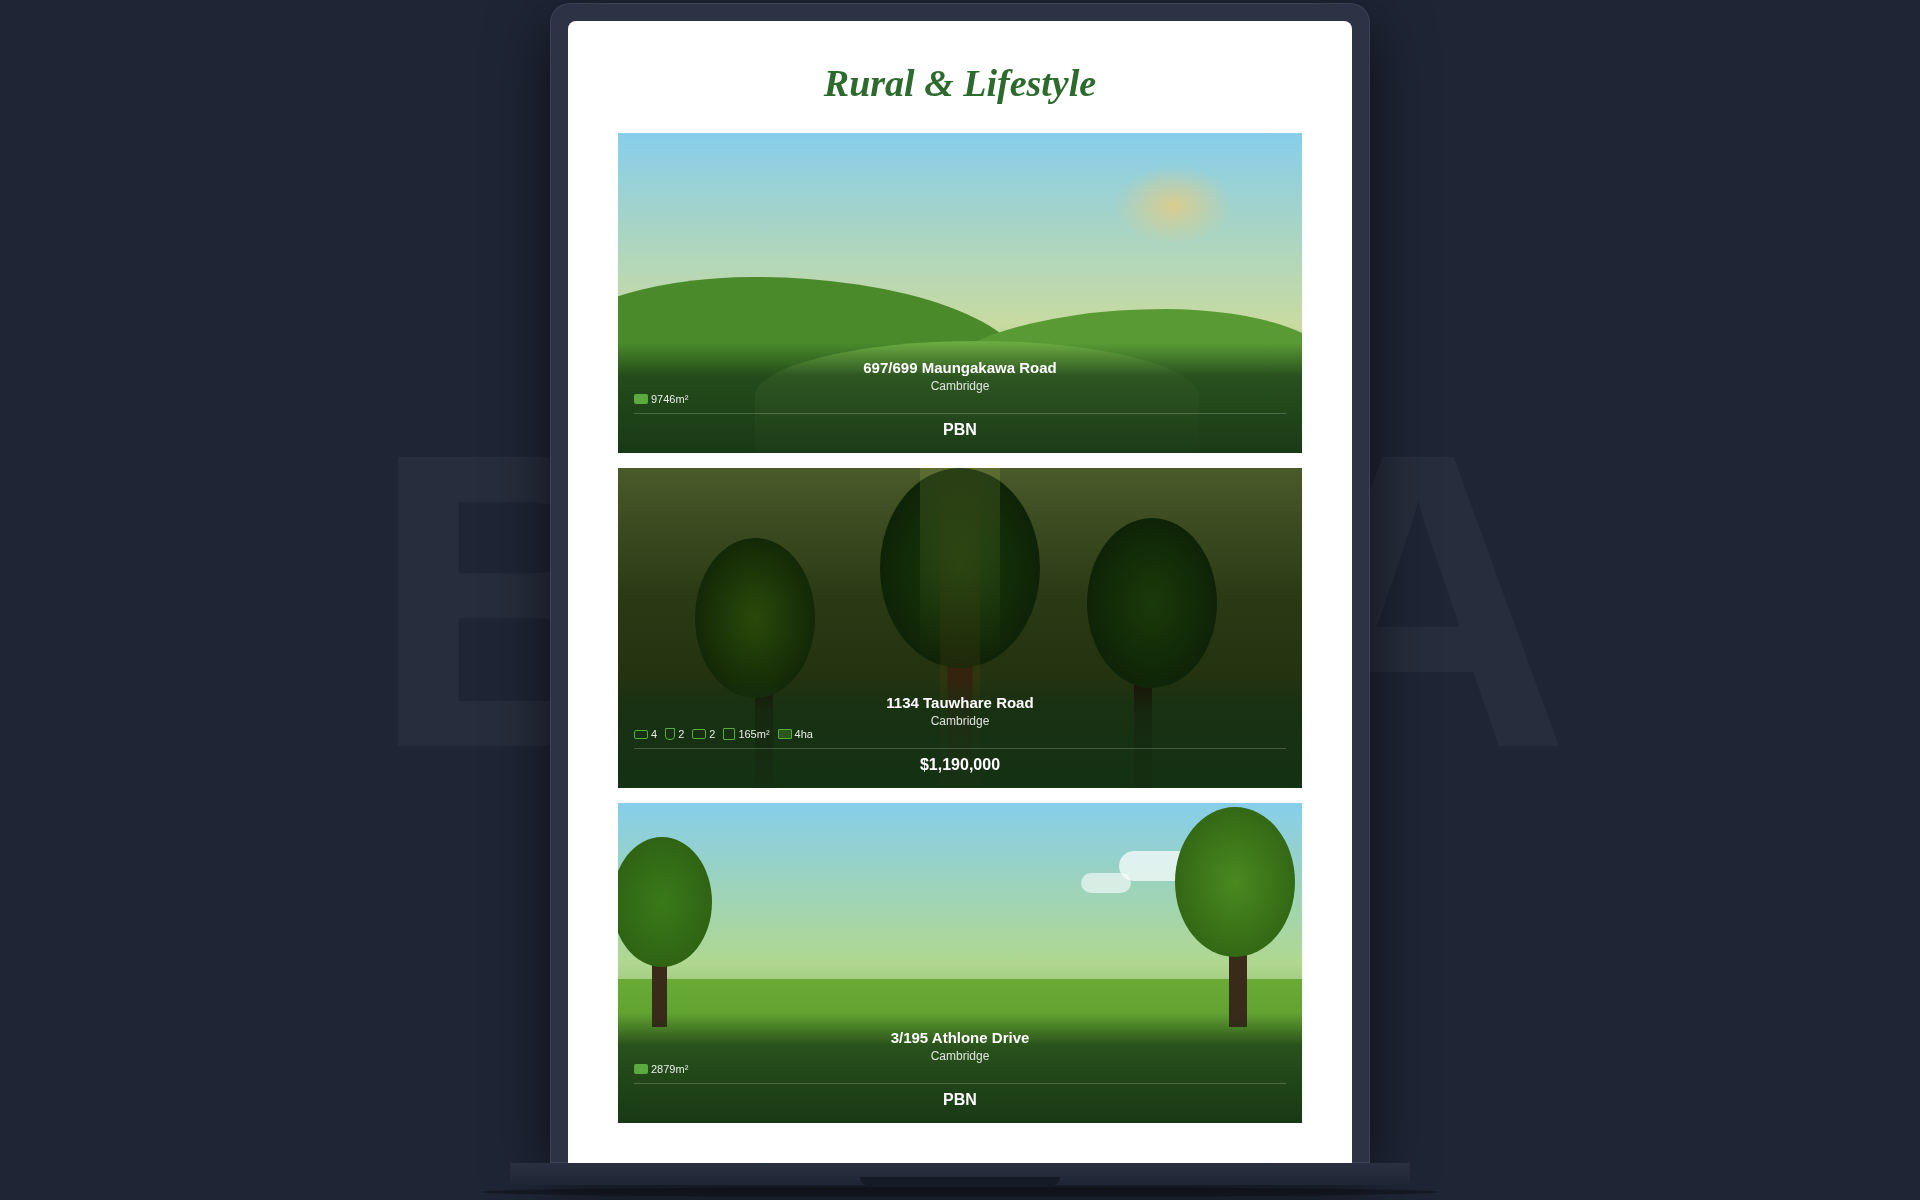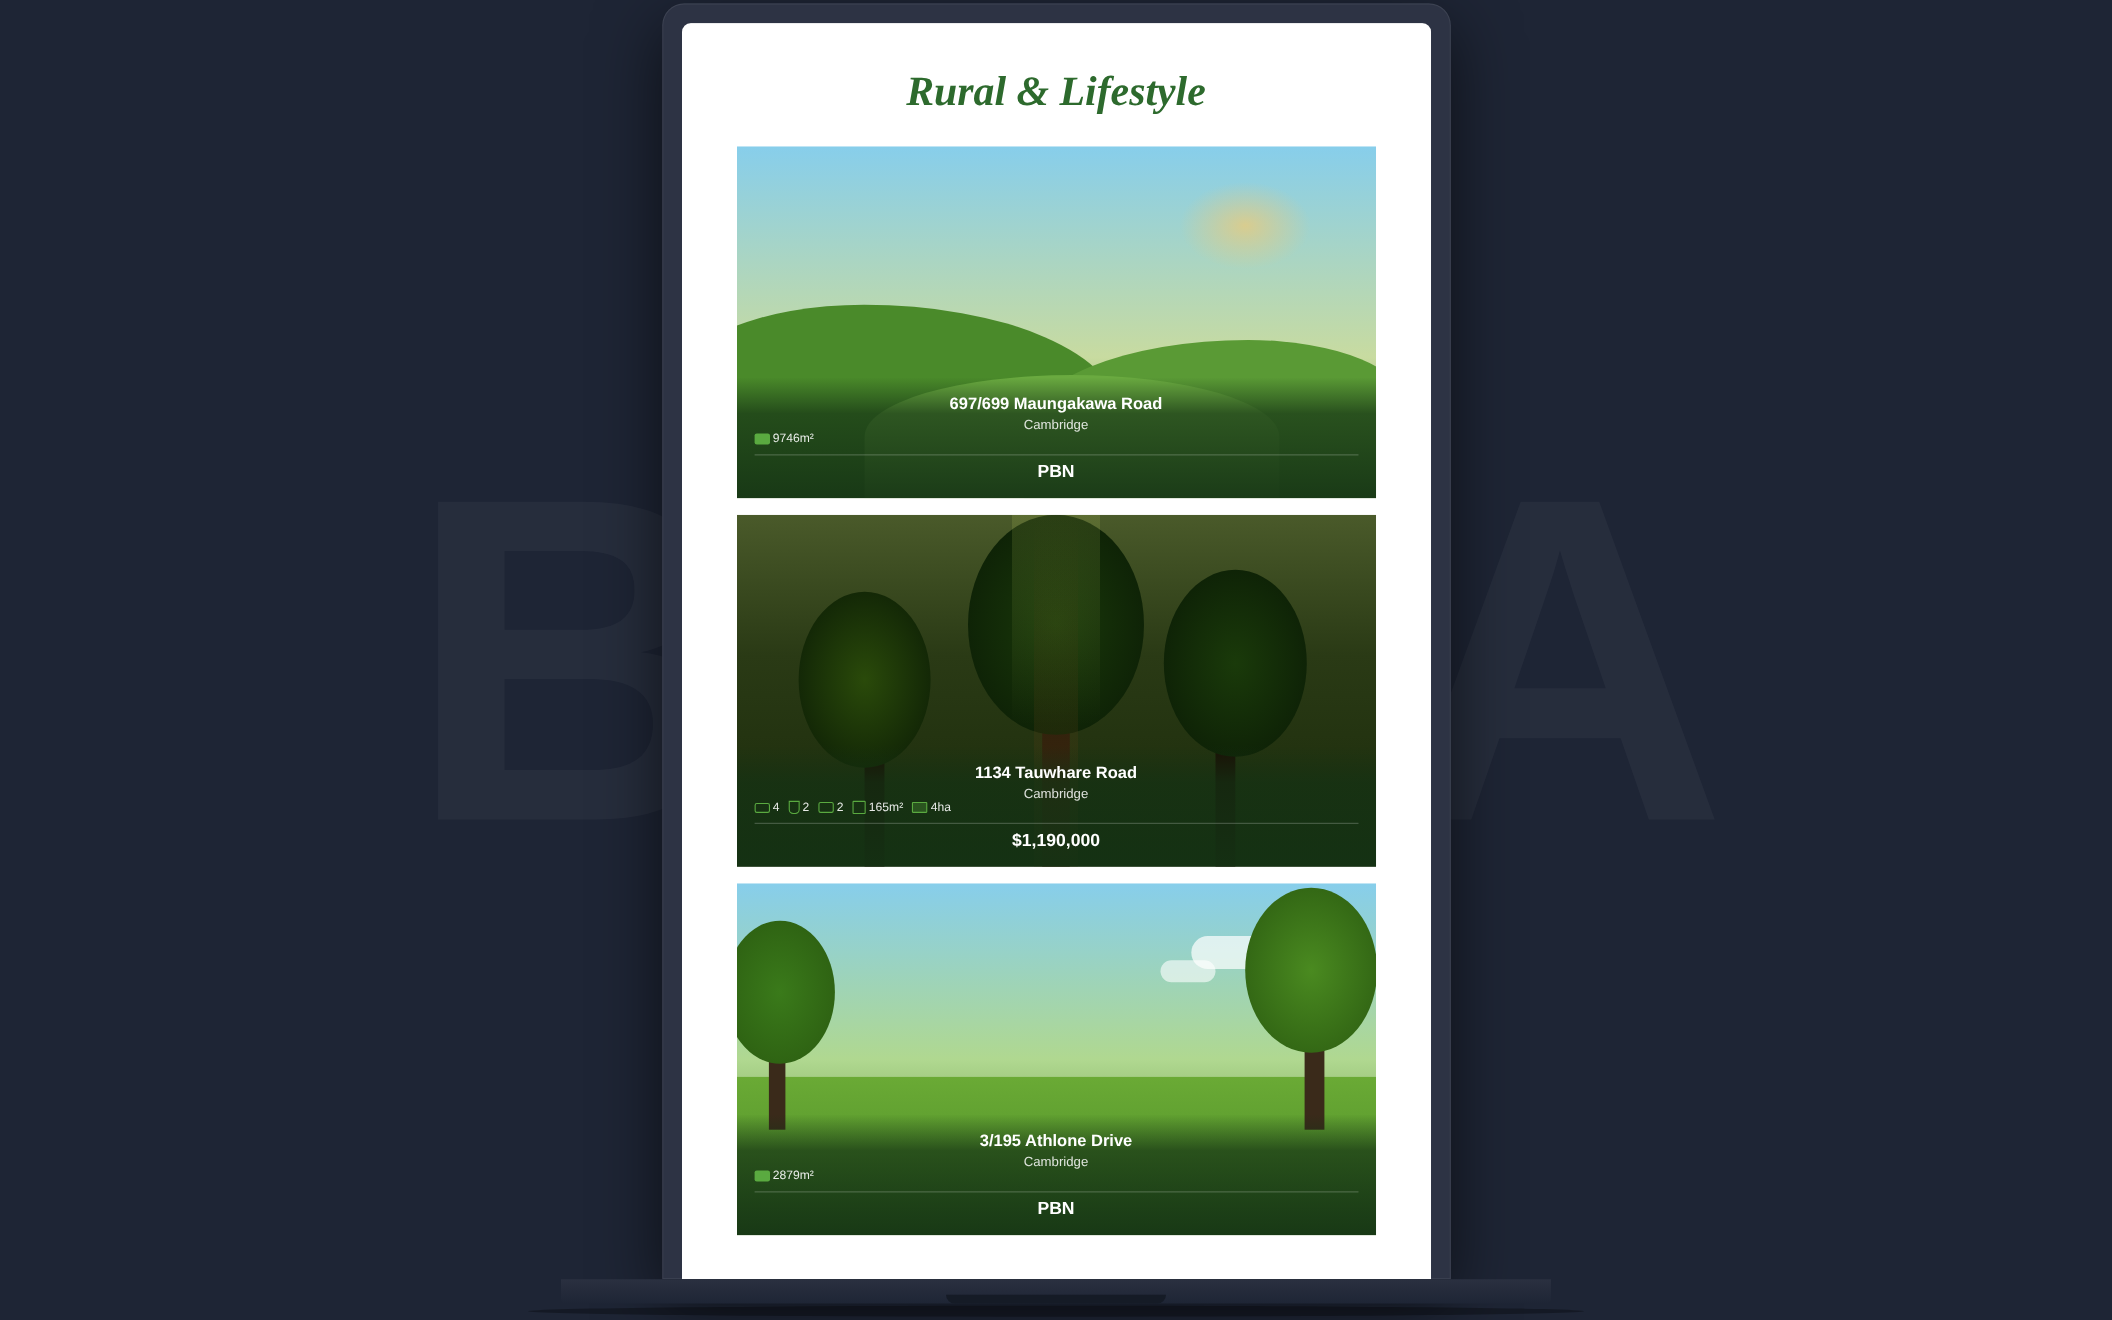--- a/index.html
+++ b/index.html
@@ -44,21 +44,21 @@
       display: flex;
       flex-direction: column;
       align-items: center;
     }
 
     .laptop-screen-frame {
       background: #2d3344;
       border-radius: 20px 20px 0 0;
       padding: 18px 18px 0 18px;
       box-shadow: 0 20px 60px rgba(0,0,0,0.6), inset 0 0 0 1px rgba(255,255,255,0.08);
-      width: 717px;
+      width: 820px;
     }
 
     .laptop-screen {
       background: #ffffff;
       border-radius: 8px 8px 0 0;
       overflow: hidden;
       width: 100%;
     }
 
     .laptop-base {

